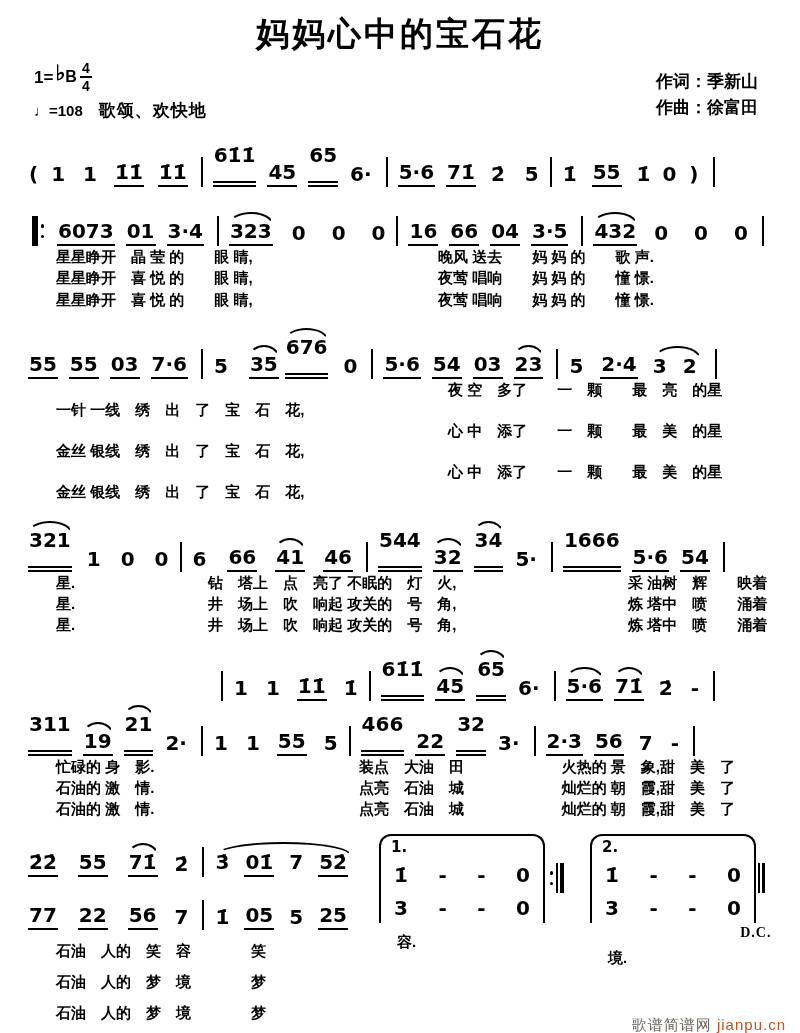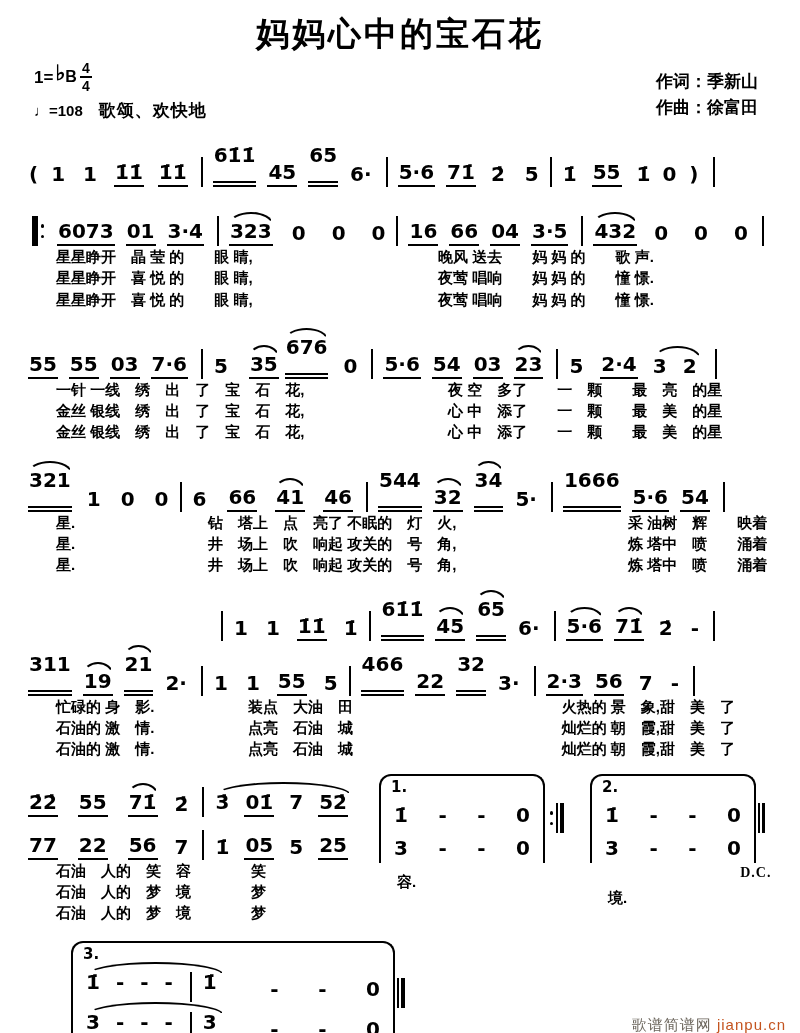--- a/index.html
+++ b/index.html
@@ -35,39 +35,39 @@
   .barwrap{ display:inline-flex;align-items:center;height:30px;margin:0 10px 0 2px; }
   .bline{ display:inline-block;height:30px;background:#000; }
   .bl2{ width:2px; } .bl3{ width:3.5px;margin-left:2px; }
   .bdots{ display:inline-flex;flex-direction:column;gap:7px;margin:0 3px; }
   .bdots i{ width:3.5px;height:3.5px;background:#000;border-radius:50%;display:block; }
 
   
   .lyric-row{ display:flex;padding-left:28px;font-size:15px;font-weight:bold;line-height:1.42;white-space:pre; }
   .seg{ display:inline-block;white-space:pre; }
   .line[data-name="line-verse-a"] .seg:nth-child(1){ width:382px; }
-  .line[data-name="line-verse-b"] .seg:nth-child(1){ width:392px; }
+  .line[data-name="line-verse-b"] .seg:nth-child(1){ width:392px;margin-top:20px; }
   .line[data-name="line-verse-c"] .seg:nth-child(1){ width:152px; }
   .line[data-name="line-verse-c"] .seg:nth-child(2){ width:420px; }
   .line[data-name="line-duet-a"] .seg:nth-child(1){ width:192px; }
-  .line[data-name="line-duet-a"] .seg:nth-child(2){ width:216px; }
+  .line[data-name="line-duet-a"] .seg:nth-child(2){ width:216px;text-align:right; }
   .line[data-name="line-duet-a"] .seg:nth-child(3){ width:196px;text-align:right; }
 
   
   .line[data-name="line-intro"]{ margin-top:6px; }
   .line[data-name="line-verse-a"]{ margin-top:16px; }
   .line[data-name="line-verse-b"]{ margin-top:14px; }
   .line[data-name="line-verse-c"]{ margin-top:14px; }
   .line[data-name="line-duet-a"]{ margin-top:10px; }
   .line[data-name="line-duet-b"]{ margin-top:14px; }
   .line[data-name="line-ending-3"]{ margin-top:18px;padding-left:55px; }
 
   
   .mixed{ display:flex;align-items:flex-start; }
-  .m-left{ display:flex;flex-direction:column; }
+  .m-left{ display:flex;flex-direction:column;gap:10px; }
   .volta-unit{ display:flex;flex-direction:column;margin-left:16px; }
   .vu-top{ display:flex;align-items:center; }
   .volta{ border:2px solid #000;border-bottom:none;border-radius:12px 12px 0 0;padding:2px 12px 2px; }
   .volta-label{ font-size:15px;font-weight:bold;line-height:1;display:block;margin:2px 0 0 -2px;font-family:"DejaVu Sans",sans-serif; }
   .v-row{ display:flex;justify-content:space-between;align-items:flex-end;padding-top:10px; }
   .v-small .v-row{ width:138px; }
   .v-wide .v-row{ width:296px; }
   .v-row .tok{ margin:0; }
   .v-row .grp{ margin:0; }
   .v-row .grp .tok{ margin-right:14px; }

